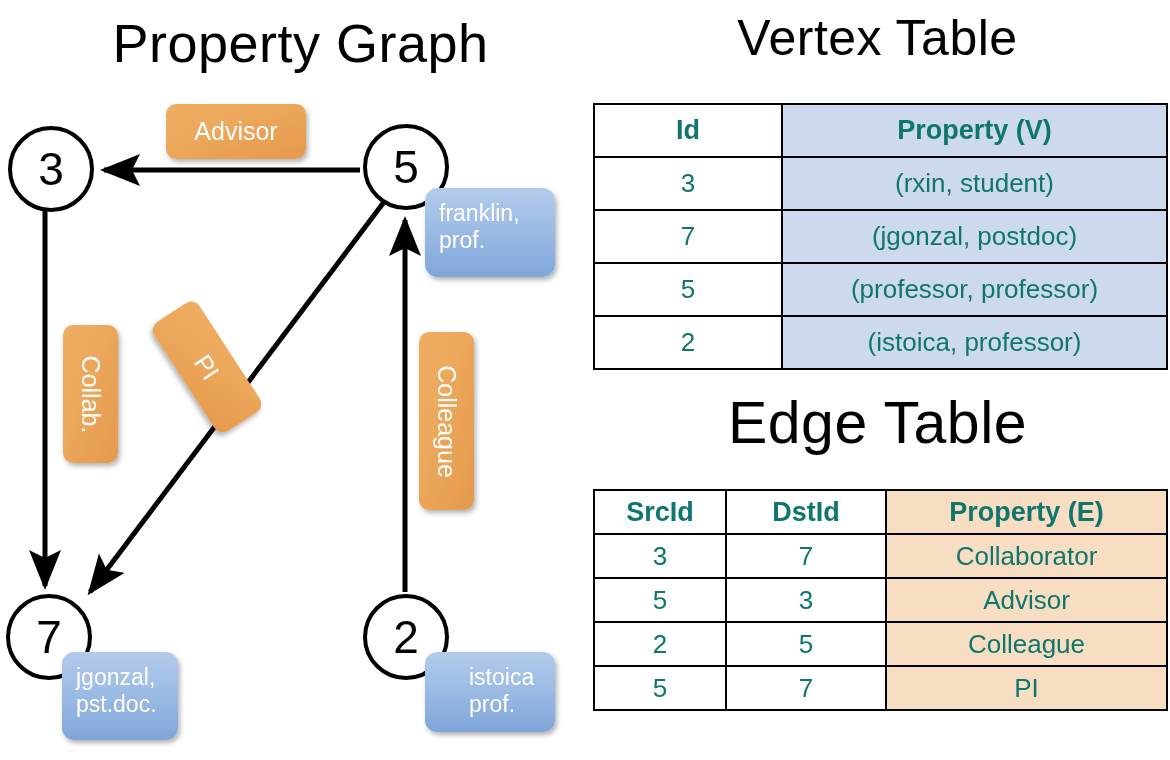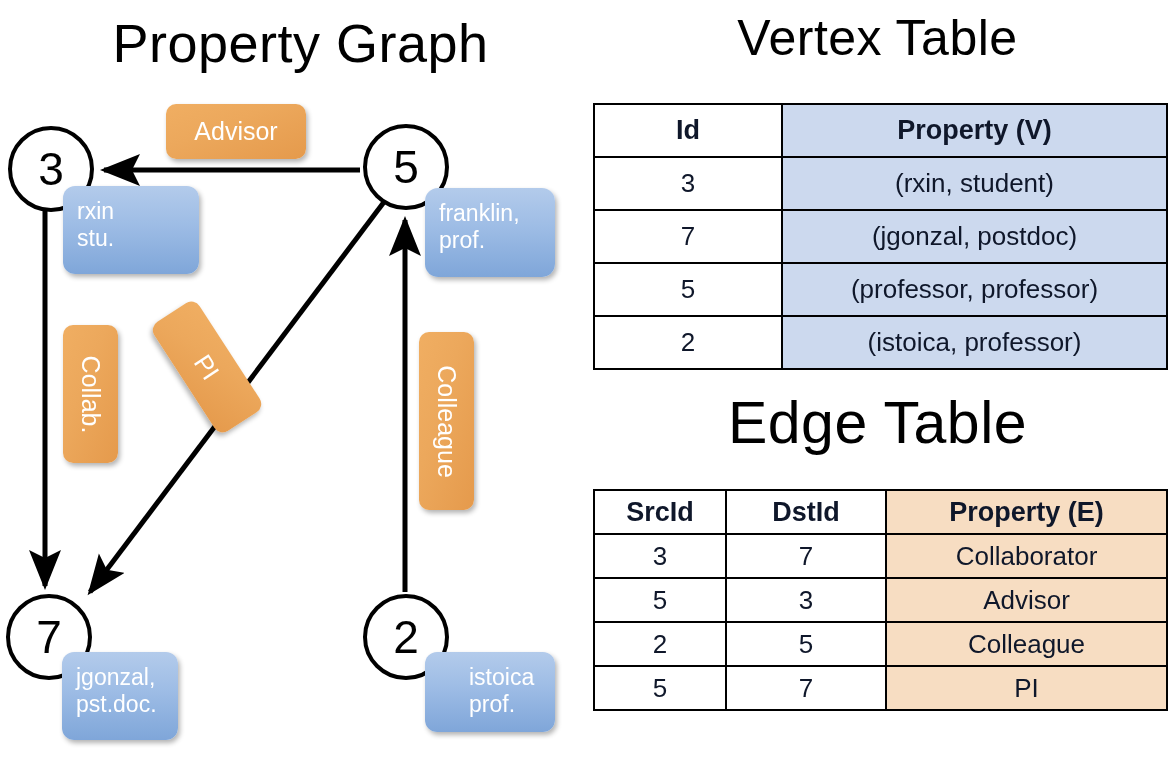--- a/index.html
+++ b/index.html
@@ -141,21 +141,21 @@
     table-layout: fixed;
     font-family: "Liberation Sans", sans-serif;
     font-weight: 300;
   }
   .data-table td, .data-table th {
     border: 2px solid #000;
     text-align: center;
     font-weight: 300;
     font-size: 26px;
     padding: 4px 2px;
-    color: #0f172a;
+    color: #0f766e;
   }
   .data-table th {
     font-weight: bold;
     font-size: 27px;
   }
 
   #vertex-table {
     left: 593px; top: 103px;
     width: 575px;
   }
@@ -207,24 +207,20 @@
   <div class="node" id="node-5">
     <span>5</span>
   </div>
   <div class="node" id="node-7">
     <span>7</span>
   </div>
   <div class="node" id="node-2">
     <span>2</span>
   </div>
 
-  <div class="prop-box" id="prop-rxin">
-    <div>rxin</div>
-    <div>stu.</div>
-  </div>
   <div class="prop-box" id="prop-franklin">
     <div>franklin,</div>
     <div>prof.</div>
   </div>
   <div class="prop-box" id="prop-jgonzal">
     <div>jgonzal,</div>
     <div>pst.doc.</div>
   </div>
   <div class="prop-box" id="prop-istoica">
     <div>istoica</div>

